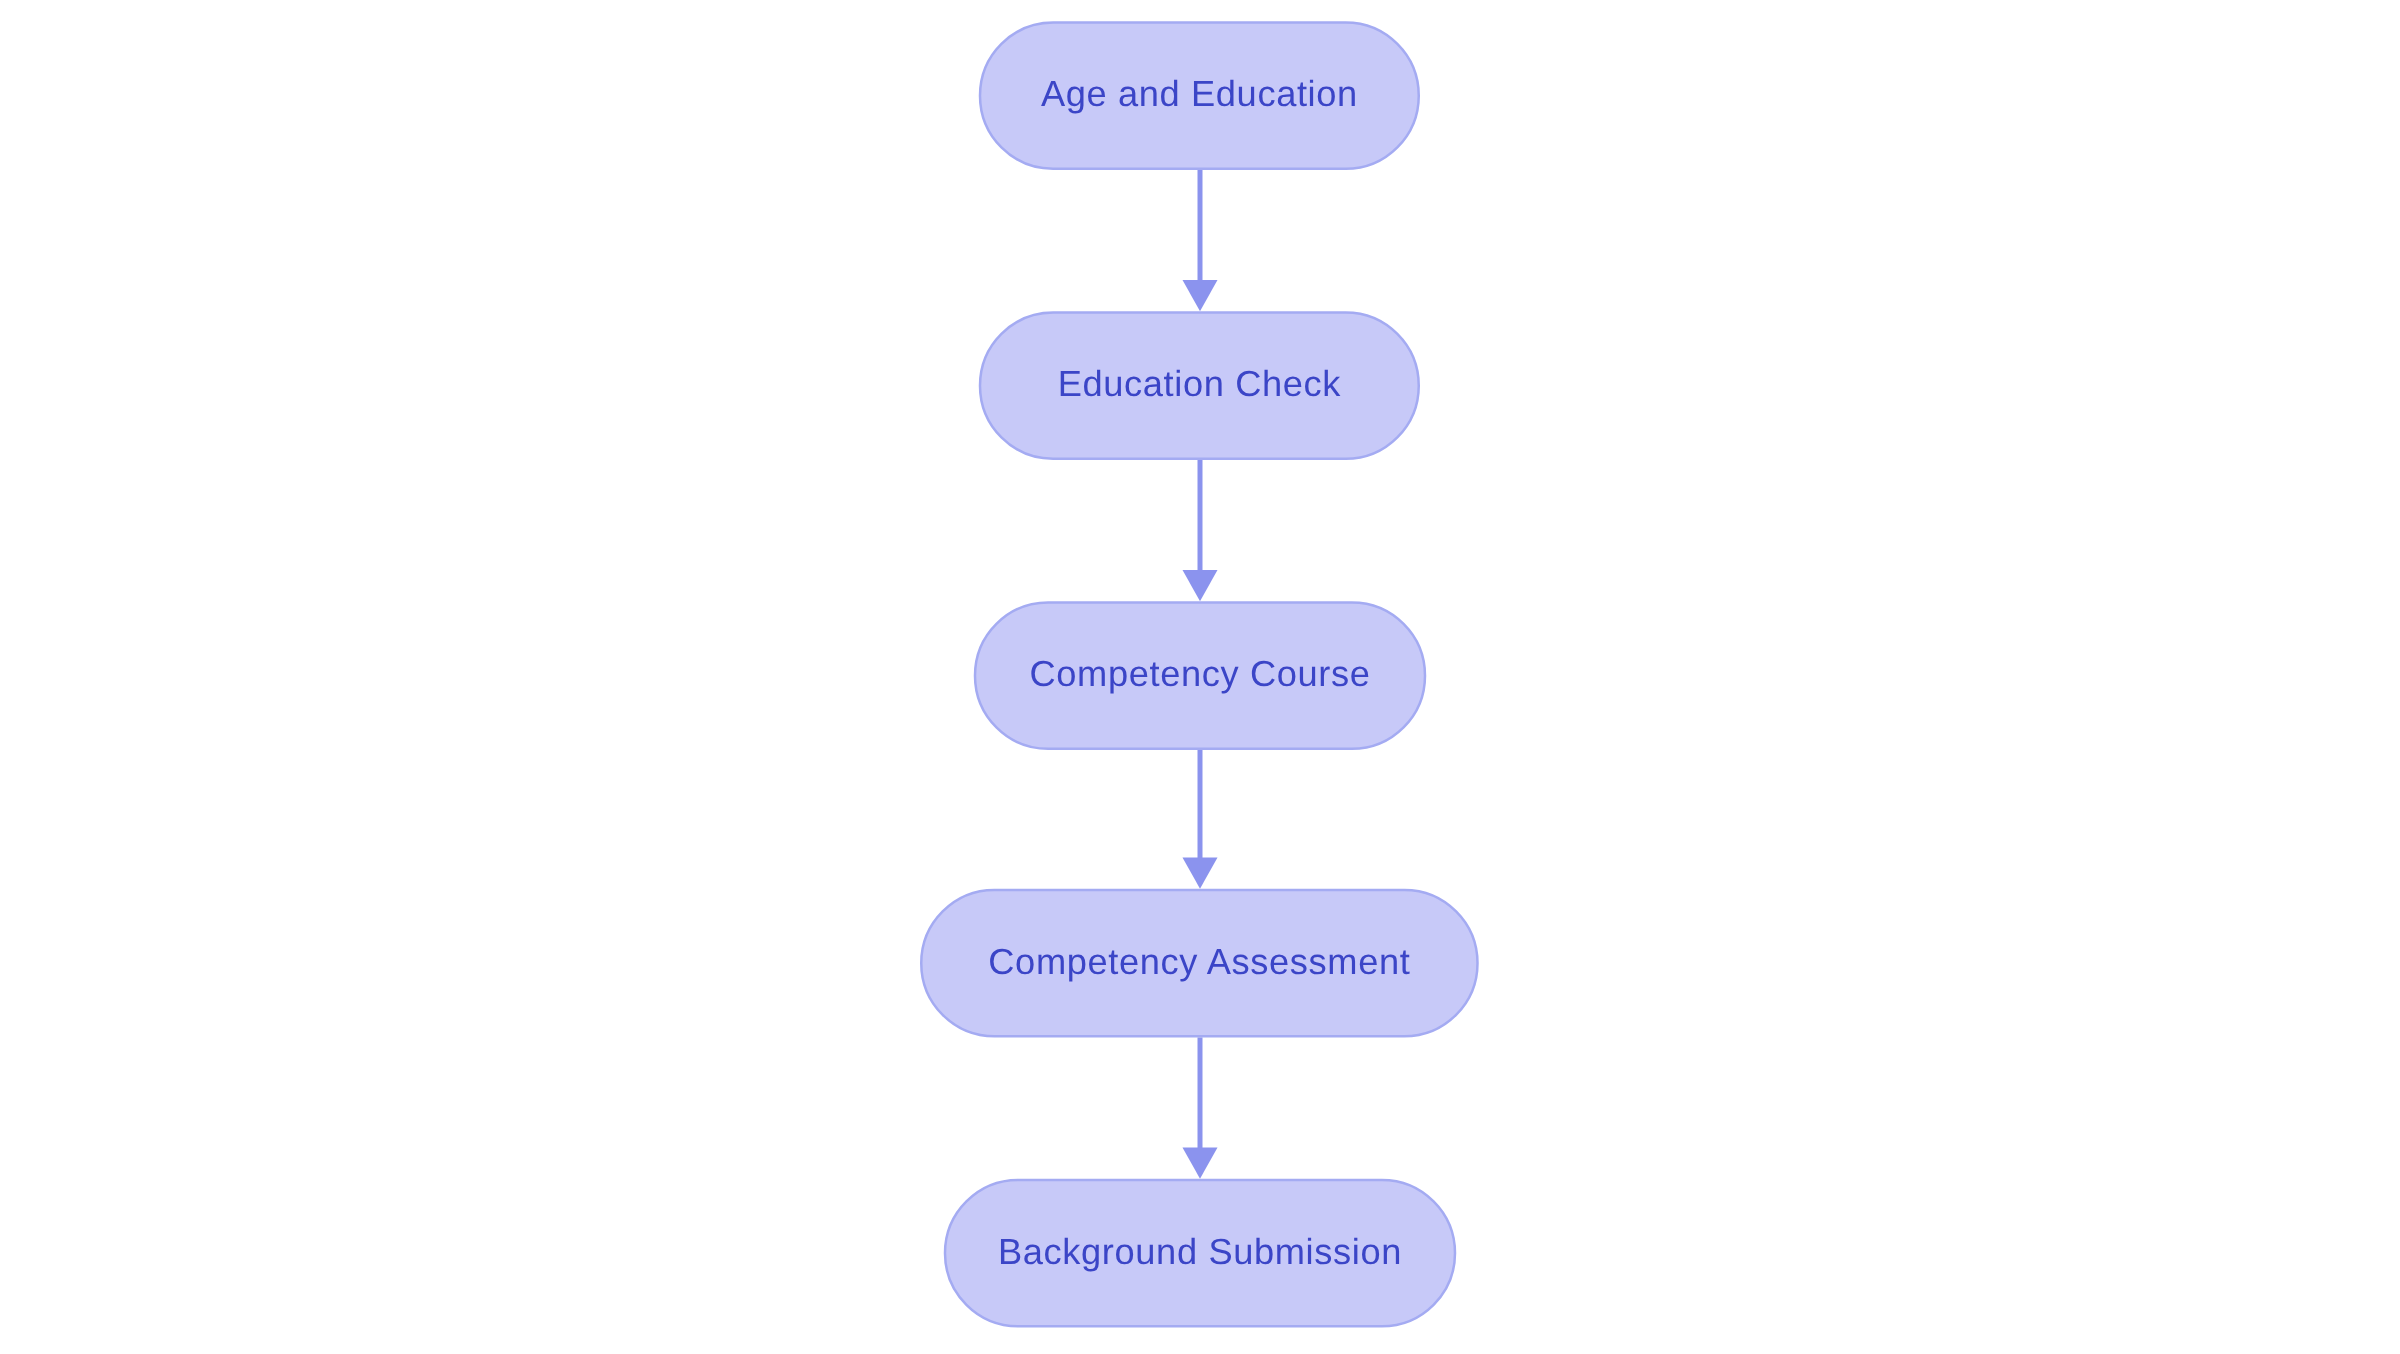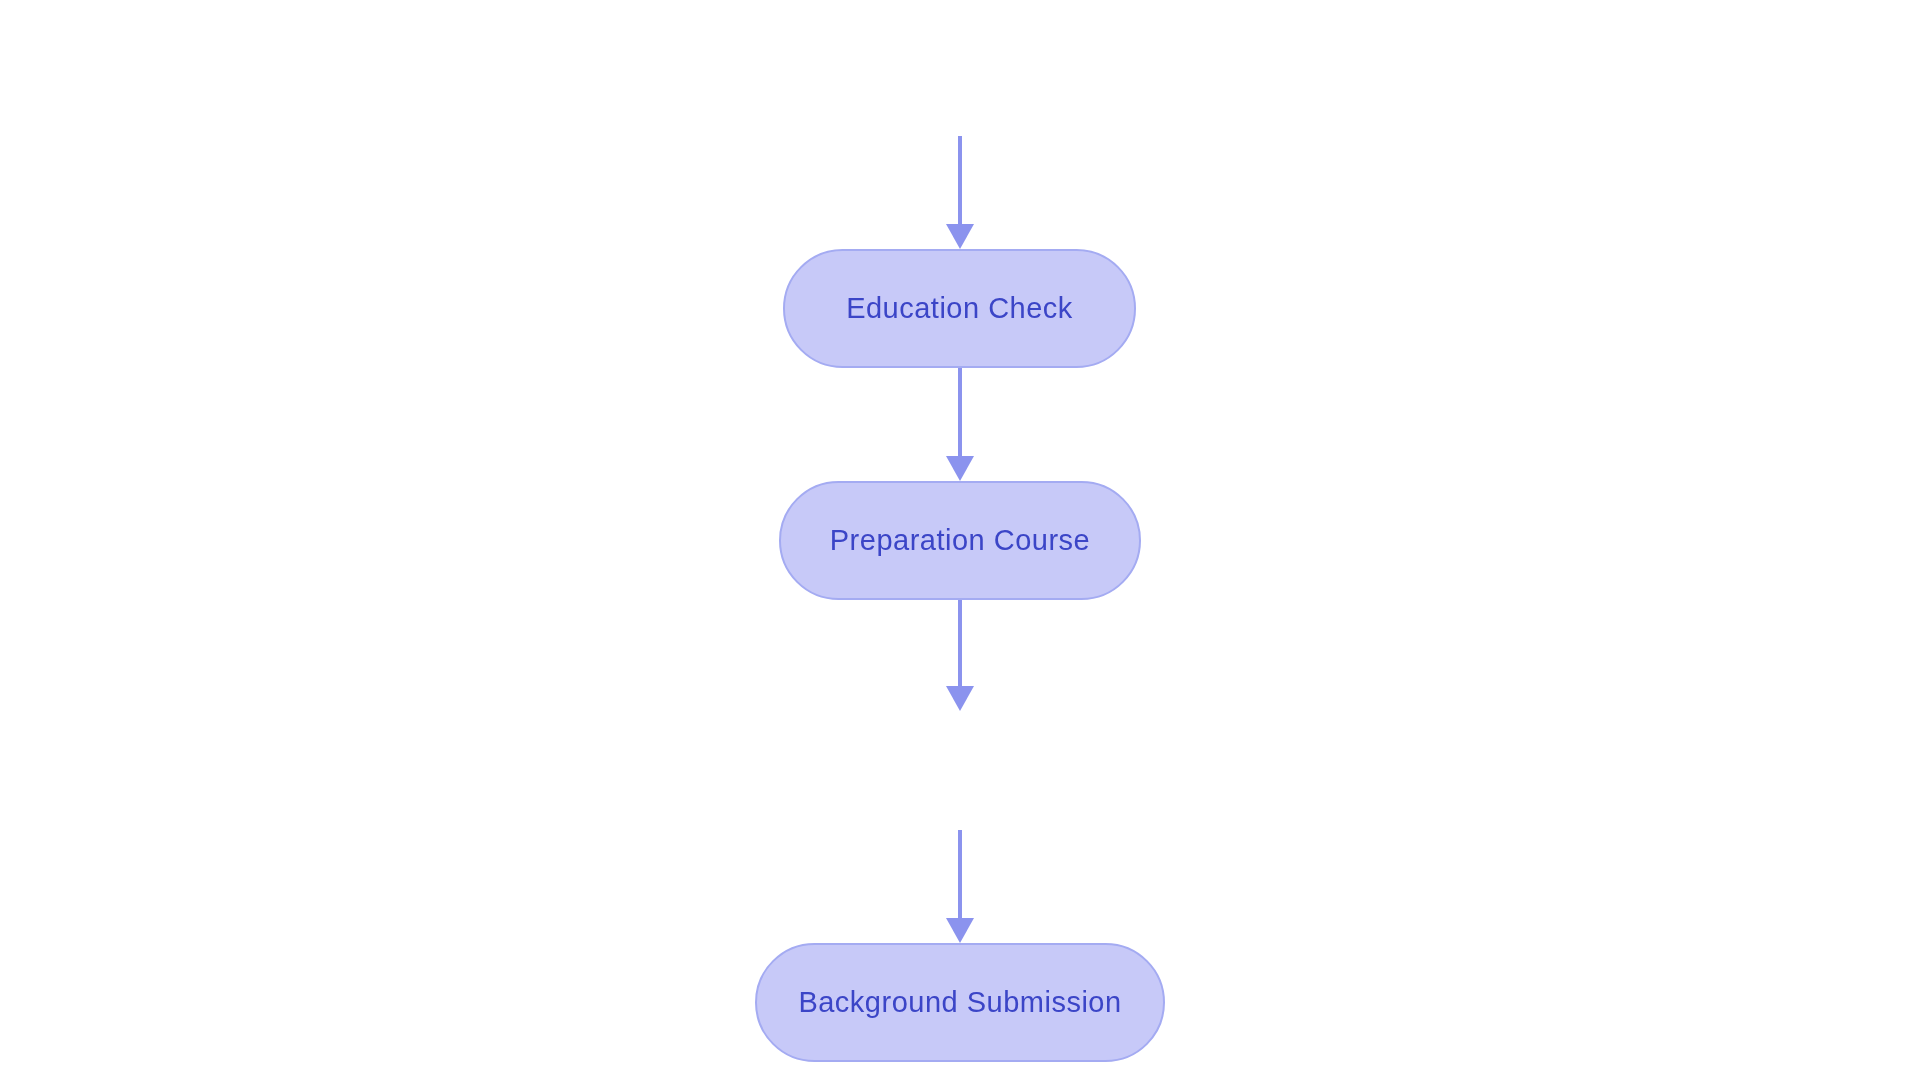--- a/index.html
+++ b/index.html
@@ -62,44 +62,50 @@
   .a3 .arrow-line { top: 600px; height: 88px; }
   .a3 .arrow-head { top: 686px; }
   .a4 .arrow-line { top: 830px; height: 90px; }
   .a4 .arrow-head { top: 918px; }
 </style>
 </head>
 <body>
 
 <div class="canvas">
 
+  <div class="node n1">
+    <span class="node-label">Age and Education</span>
+  </div>
 
   <div class="arrow a1">
     <div class="arrow-line"></div>
     <div class="arrow-head"></div>
   </div>
 
   <div class="node n2">
     <span class="node-label">Education Check</span>
   </div>
 
   <div class="arrow a2">
     <div class="arrow-line"></div>
     <div class="arrow-head"></div>
   </div>
 
   <div class="node n3">
-    <span class="node-label">Preparation Course</span>
+    <span class="node-label">Competency Course</span>
   </div>
 
   <div class="arrow a3">
     <div class="arrow-line"></div>
     <div class="arrow-head"></div>
   </div>
 
+  <div class="node n4">
+    <span class="node-label">Competency Assessment</span>
+  </div>
 
   <div class="arrow a4">
     <div class="arrow-line"></div>
     <div class="arrow-head"></div>
   </div>
 
   <div class="node n5">
     <span class="node-label">Background Submission</span>
   </div>
 

